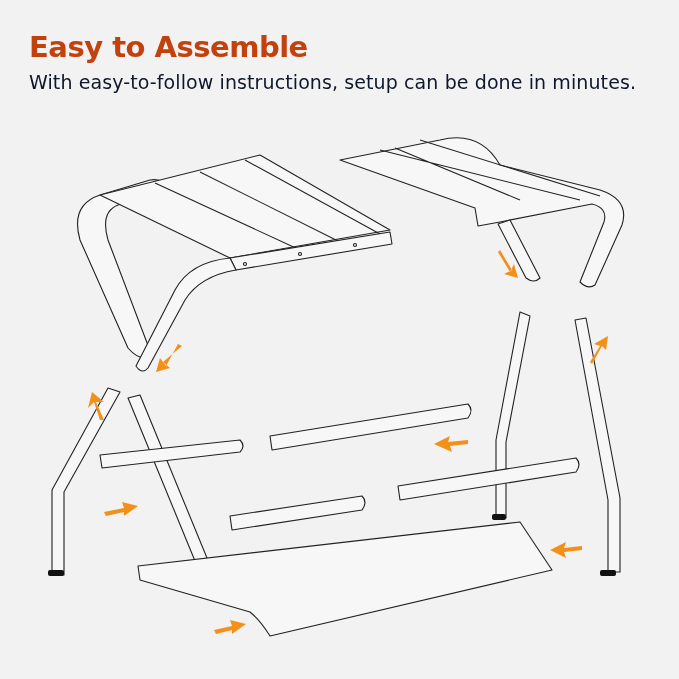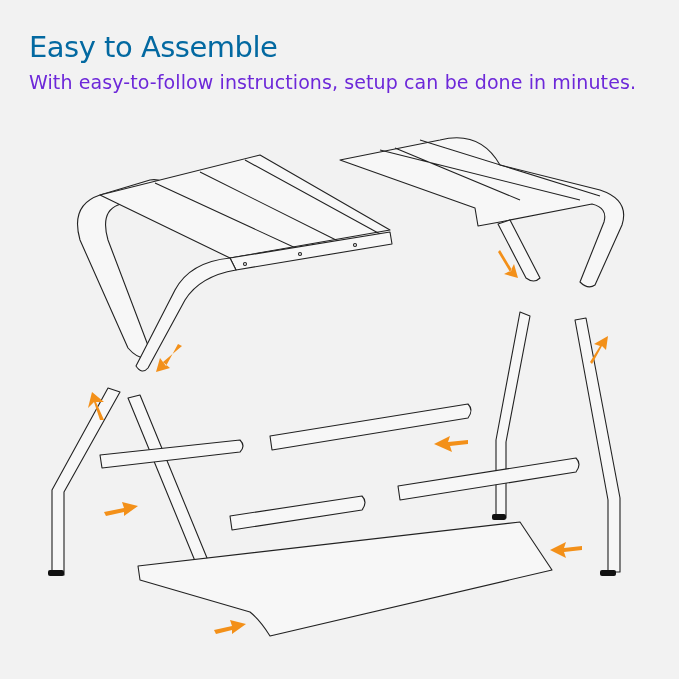--- a/index.html
+++ b/index.html
@@ -1,18 +1,18 @@
 <!DOCTYPE html>
 <html><head>
 <meta charset="utf-8">
 <style>
   html,body{margin:0;padding:0;}
   body{width:679px;height:679px;background:#f2f2f2;position:relative;overflow:hidden;font-family:"DejaVu Sans","Liberation Sans",sans-serif;}
-  .title{position:absolute;left:29px;top:30px;font-size:29px;font-weight:normal;color:#0369a1;letter-spacing:-0.5px;}
-  .subtitle{position:absolute;left:29px;top:71px;font-size:19px;color:#6d28d9;letter-spacing:0.1px;}
+  .title{position:absolute;left:29px;top:30px;font-size:29px;font-weight:bold;color:#c2410c;letter-spacing:-0.5px;}
+  .subtitle{position:absolute;left:29px;top:71px;font-size:19px;color:#0f172a;letter-spacing:0.1px;}
   svg.diagram{position:absolute;left:0;top:0;}
   .tube{fill:#f7f7f7;stroke:#222;stroke-width:1.1;stroke-linejoin:round;}
   .line{fill:none;stroke:#222;stroke-width:1.1;}
   .foot{fill:#111;}
   .arrow{fill:#f39019;}
 </style>
 </head>
 <body>
 
 <div class="title">Easy to Assemble</div>

